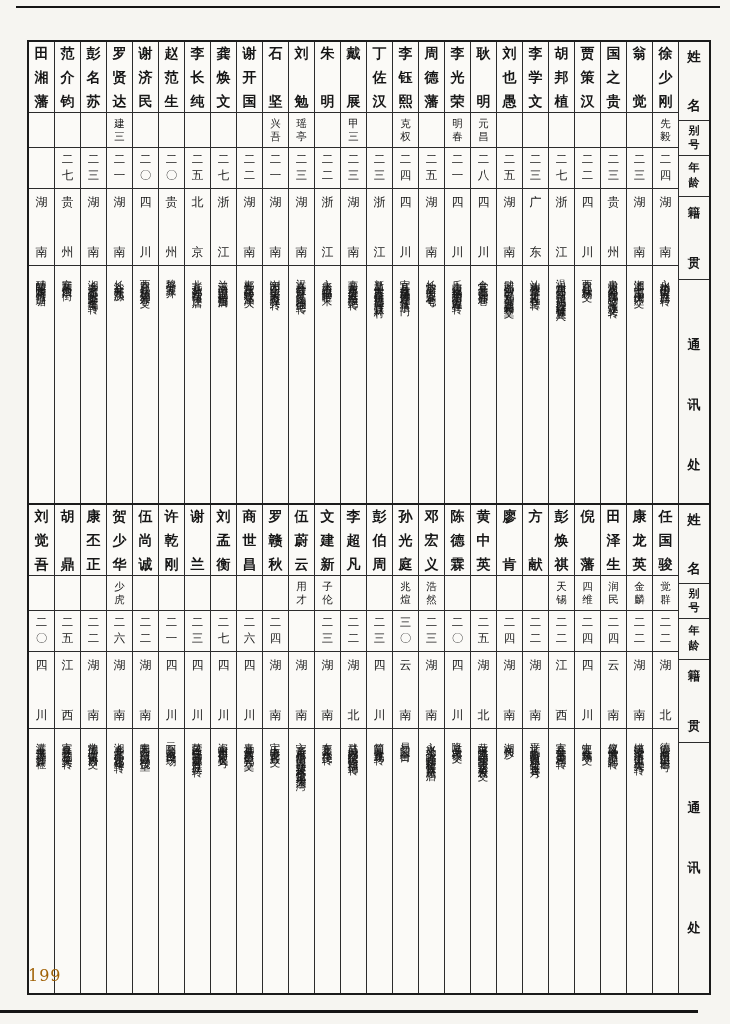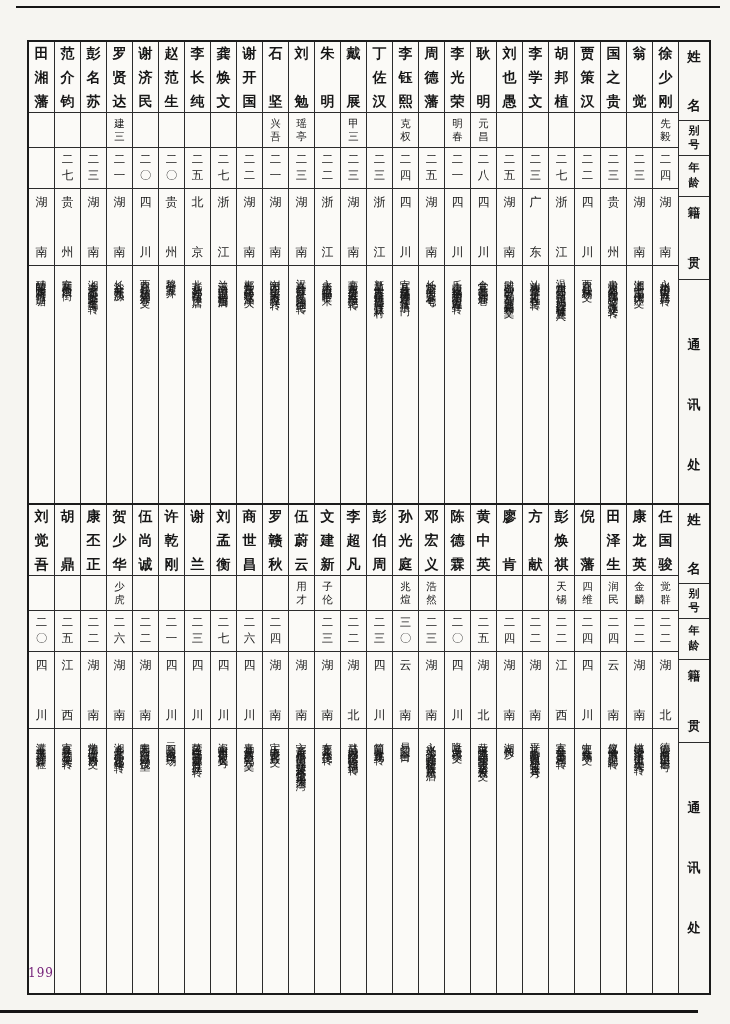--- a/index.html
+++ b/index.html
@@ -34,21 +34,21 @@
   .c-addr{height:250px;justify-content:flex-start;padding-top:5px;font-size:10.5px;}
   .c-addr .vtxt{writing-mode:vertical-rl;text-orientation:upright;
                 letter-spacing:2px;line-height:24px;}
   .hdr .cell{font-weight:bold;}
   .hdr .c-name{font-size:13.5px;padding:8px 0;}
   .hdr .c-alias{font-size:11px;}
   .hdr .c-age{font-size:11px;}
   .hdr .c-origin{font-size:12.5px;padding:10px 0;}
   .hdr .c-addr{justify-content:center;gap:42px;font-size:13px;padding-top:0;}
   .page-number{
-    position:absolute;left:28px;top:966px;font-size:12px;color:#701a75;
+    position:absolute;left:28px;top:966px;font-size:16px;color:#a16207;
     font-family:"DejaVu Serif","Liberation Serif",serif;letter-spacing:1px;
   }
 </style>
 </head>
 <body>
 
 <div class="page">
   <div class="scan-line-top"></div>
   <div class="scan-line-bottom"></div>
 

